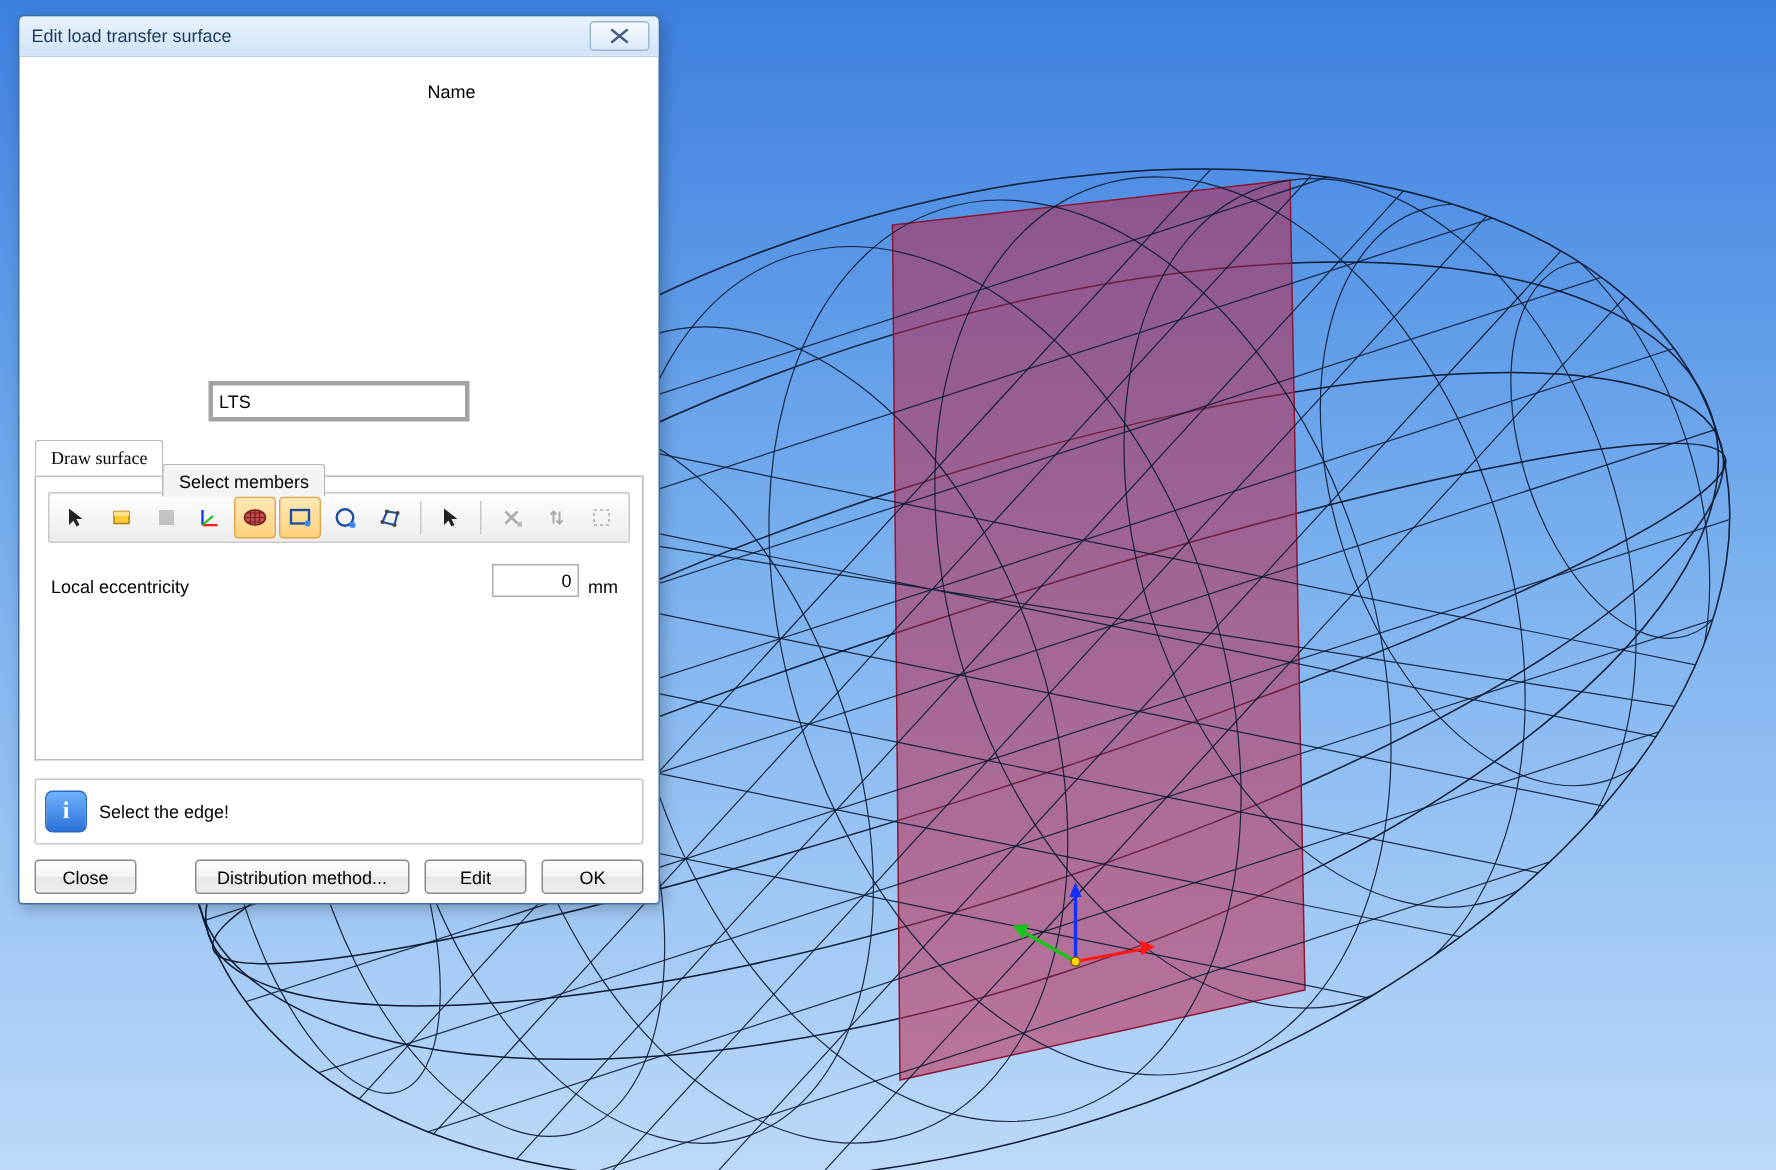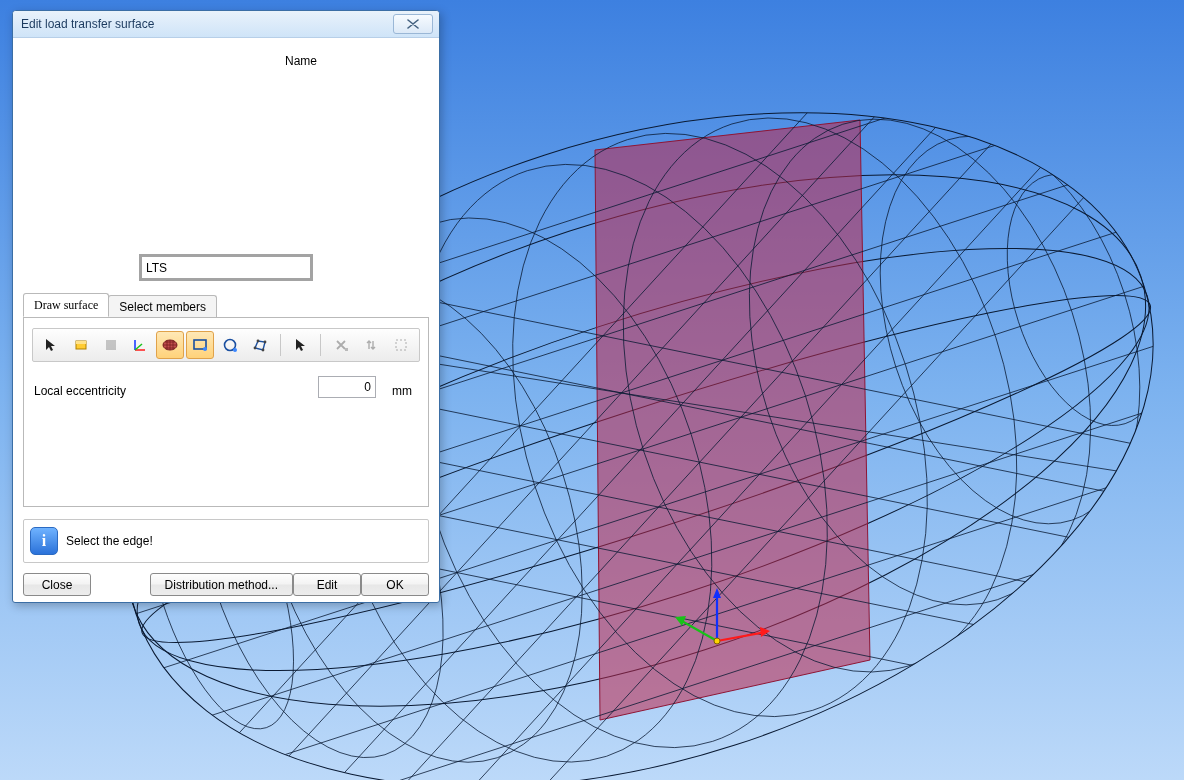--- a/index.html
+++ b/index.html
@@ -11,41 +11,41 @@
   .titlebar{height:26px;background:linear-gradient(to bottom,#e9f2fb,#cfe4f8);border-bottom:1px solid #b7cfe8;border-radius:3px 3px 0 0;position:relative;display:flex;align-items:center;padding-left:8px;color:#1b3a5f;}
   .titlebar span{font-size:12px;text-align:center;}
   .close-x{position:absolute;right:6px;top:3px;width:38px;height:18px;border:1px solid #9ab7d6;border-radius:3px;background:linear-gradient(to bottom,#f7fbff,#dce9f7);display:flex;align-items:center;justify-content:center;}
   .close-x svg{display:block;}
   .body{padding:10px 10px 6px 10px;}
   .row-name{display:flex;align-items:center;margin:6px 0 14px 0;flex-direction:column;}
   .row-name .lbl{flex:0 0 200px;text-align:left;padding-left:150px;}
   .row-name input{width:160px;height:19px;border:3px solid #a3a3a3;padding:1px 4px;font:inherit;}
   
   .tabstrip{display:flex;align-items:flex-end;height:22px;position:relative;border-bottom:1px solid #b9b9b9;}
-  .tab{height:21px;padding:0 10px;display:flex;align-items:center;border:1px solid #b9b9b9;border-bottom:none;margin-right:-1px;background:#f4f4f4;border-radius:3px 3px 0 0;position:relative;top:0;cursor:default;}
+  .tab{height:21px;padding:0 10px;display:flex;align-items:center;border:1px solid #b9b9b9;border-bottom:none;margin-right:-1px;background:#f4f4f4;border-radius:3px 3px 0 0;position:relative;top:14px;cursor:default;}
   .tab.active{background:#fff;border-bottom:1px solid #fff;z-index:2;height:22px;top:0;font-family:Liberation Serif, serif;}
   .tabpanel{border:1px solid #b9b9b9;border-top:none;padding:10px 8px 8px 8px;background:#fff;min-height:170px;}
   
   .toolbar{height:32px;border:1px solid #c8c8c8;border-radius:2px;background:linear-gradient(to bottom,#fefefe,#ececec);display:flex;align-items:center;padding:0 4px;gap:2px;}
   .tbtn{width:26px;height:26px;border:1px solid transparent;border-radius:3px;display:flex;align-items:center;justify-content:center;}
   .tbtn.sel{border-color:#e0a24a;background:linear-gradient(to bottom,#ffe8b6,#ffd27a);}
   .tbtn.dis{opacity:.45;}
   .tsep{width:1px;height:22px;background:#c8c8c8;margin:0 4px;}
   .tbtn svg{display:block;}
   
   .eccrow{display:flex;align-items:flex-end;margin-top:14px;padding:0 2px;}
   .eccrow .lbl{flex:0 0 120px;}
   .eccrow input{width:48px;height:18px;border:1px solid #abadb3;text-align:right;padding:1px 4px;font:inherit;margin-left:auto;}
-  .eccrow .unit{margin-left:16px;width:26px;}
+  .eccrow .unit{margin-left:6px;width:26px;}
   
   .hintwrap{margin-top:12px;border:1px solid #c8c8c8;background:#fff;border-radius:2px;padding:4px 6px;display:flex;align-items:center;gap:8px;min-height:34px;}
   .info-icon{width:26px;height:26px;border-radius:5px;background:linear-gradient(to bottom,#6fb3ff,#2b72d9);display:flex;align-items:center;justify-content:center;border:1px solid #2b6ac2;}
   .info-icon span{color:#fff;font-family:Georgia,serif;font-weight:bold;font-size:16px;}
   
-  .btnrow{display:flex;margin-top:10px;align-items:center;}
+  .btnrow{display:flex;gap:10px;margin-top:10px;align-items:center;}
   .btnrow .spacer{flex:1;}
   button.win{height:23px;border:1px solid #8a8a8a;border-radius:3px;background:linear-gradient(to bottom,#fefefe 0%,#f3f3f3 48%,#e7e7e7 52%,#ededed 100%);padding:0 14px;font:inherit;min-width:68px;}
   button.win.wide{min-width:120px;}
   
   .gizmo{position:absolute;left:662px;top:586px;width:110px;height:90px;}
 </style>
 </head>
 <body>
 
 <div class="viewport">

